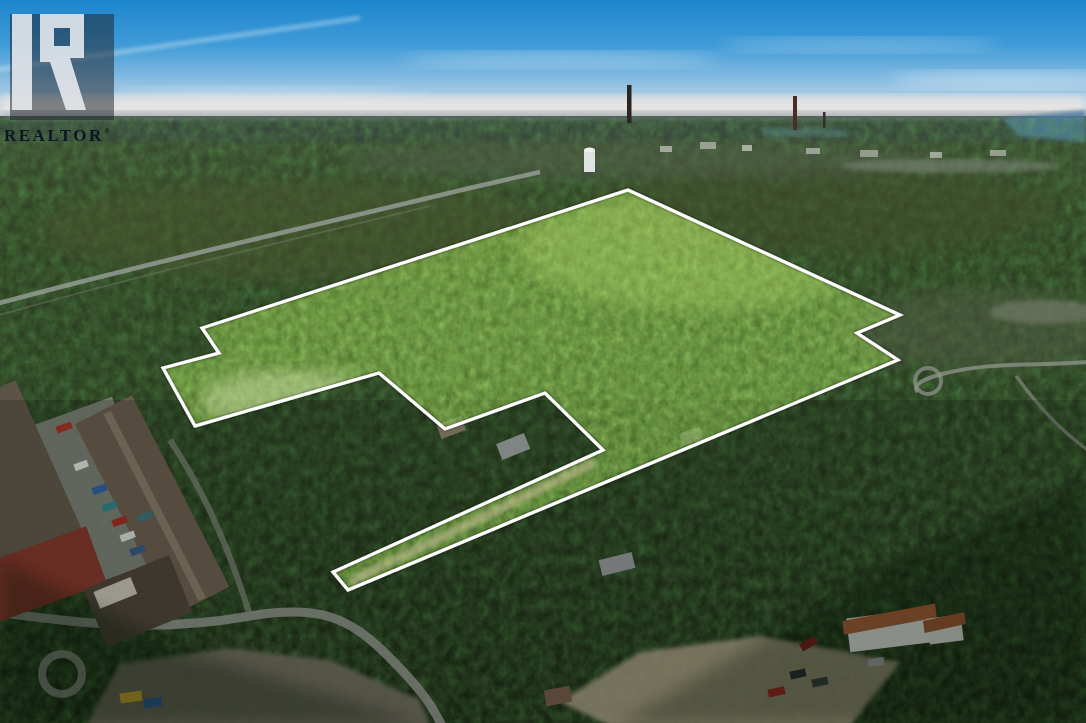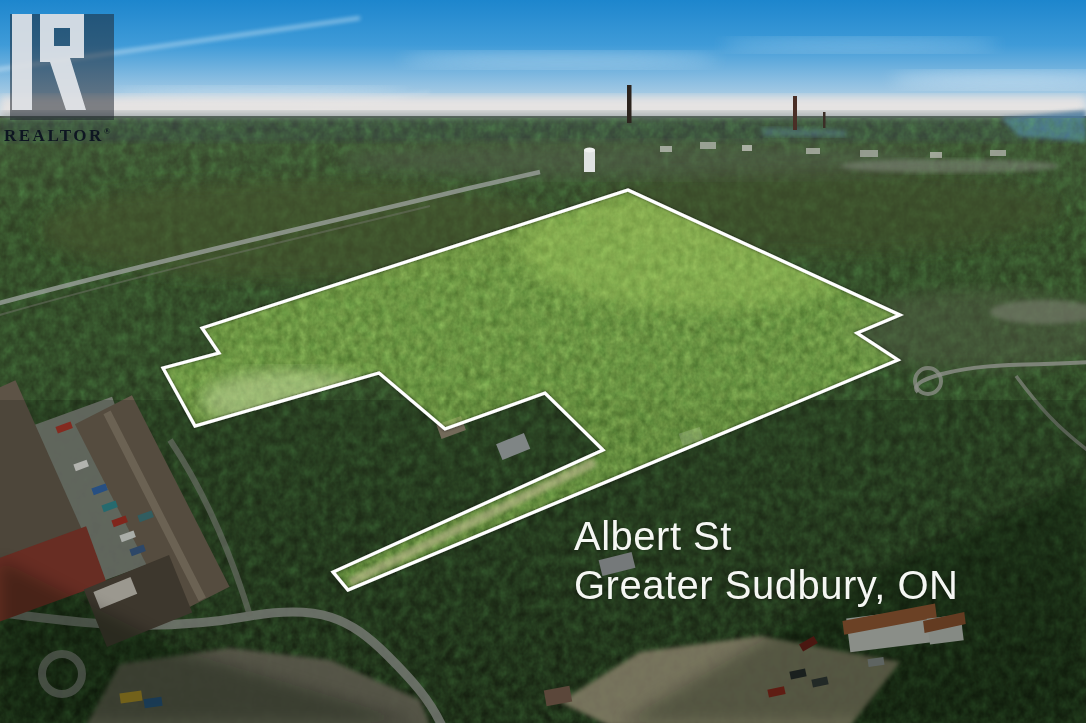--- a/index.html
+++ b/index.html
@@ -205,17 +205,13 @@
     <svg width="76" height="96" viewBox="0 0 76 96">
       <g fill="#eef1f4" fill-opacity="0.85">
         <path d="M2,0 H22 V96 H2 Z"></path>
         <path fill-rule="evenodd" d="M30,0 H74 V44 H60 L76,96 H56 L40,48 H30 Z M44,14 V32 H60 V14 Z"></path>
       </g>
     </svg>
   </div>
   <div class="logo-word"><span>REALTOR</span><sup>®</sup></div>
 </div>
 
-<div class="address">
-  <div>Albert St</div>
-  <div>Greater Sudbury, ON</div>
 </div>
-</div>
 
 </body></html>

